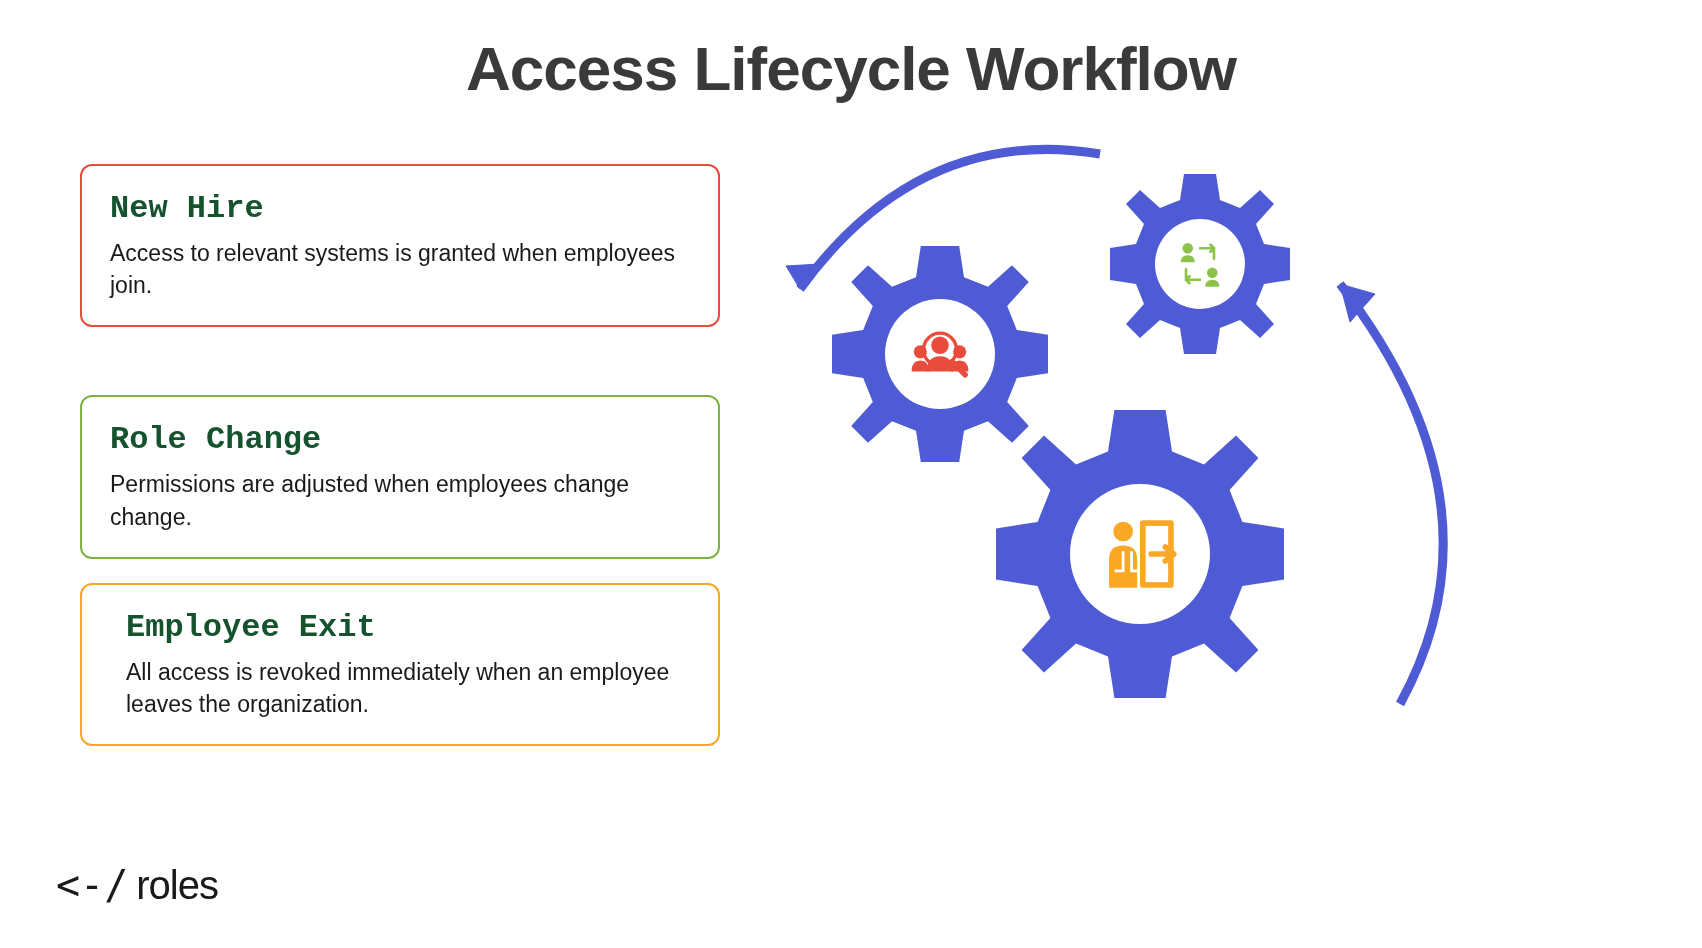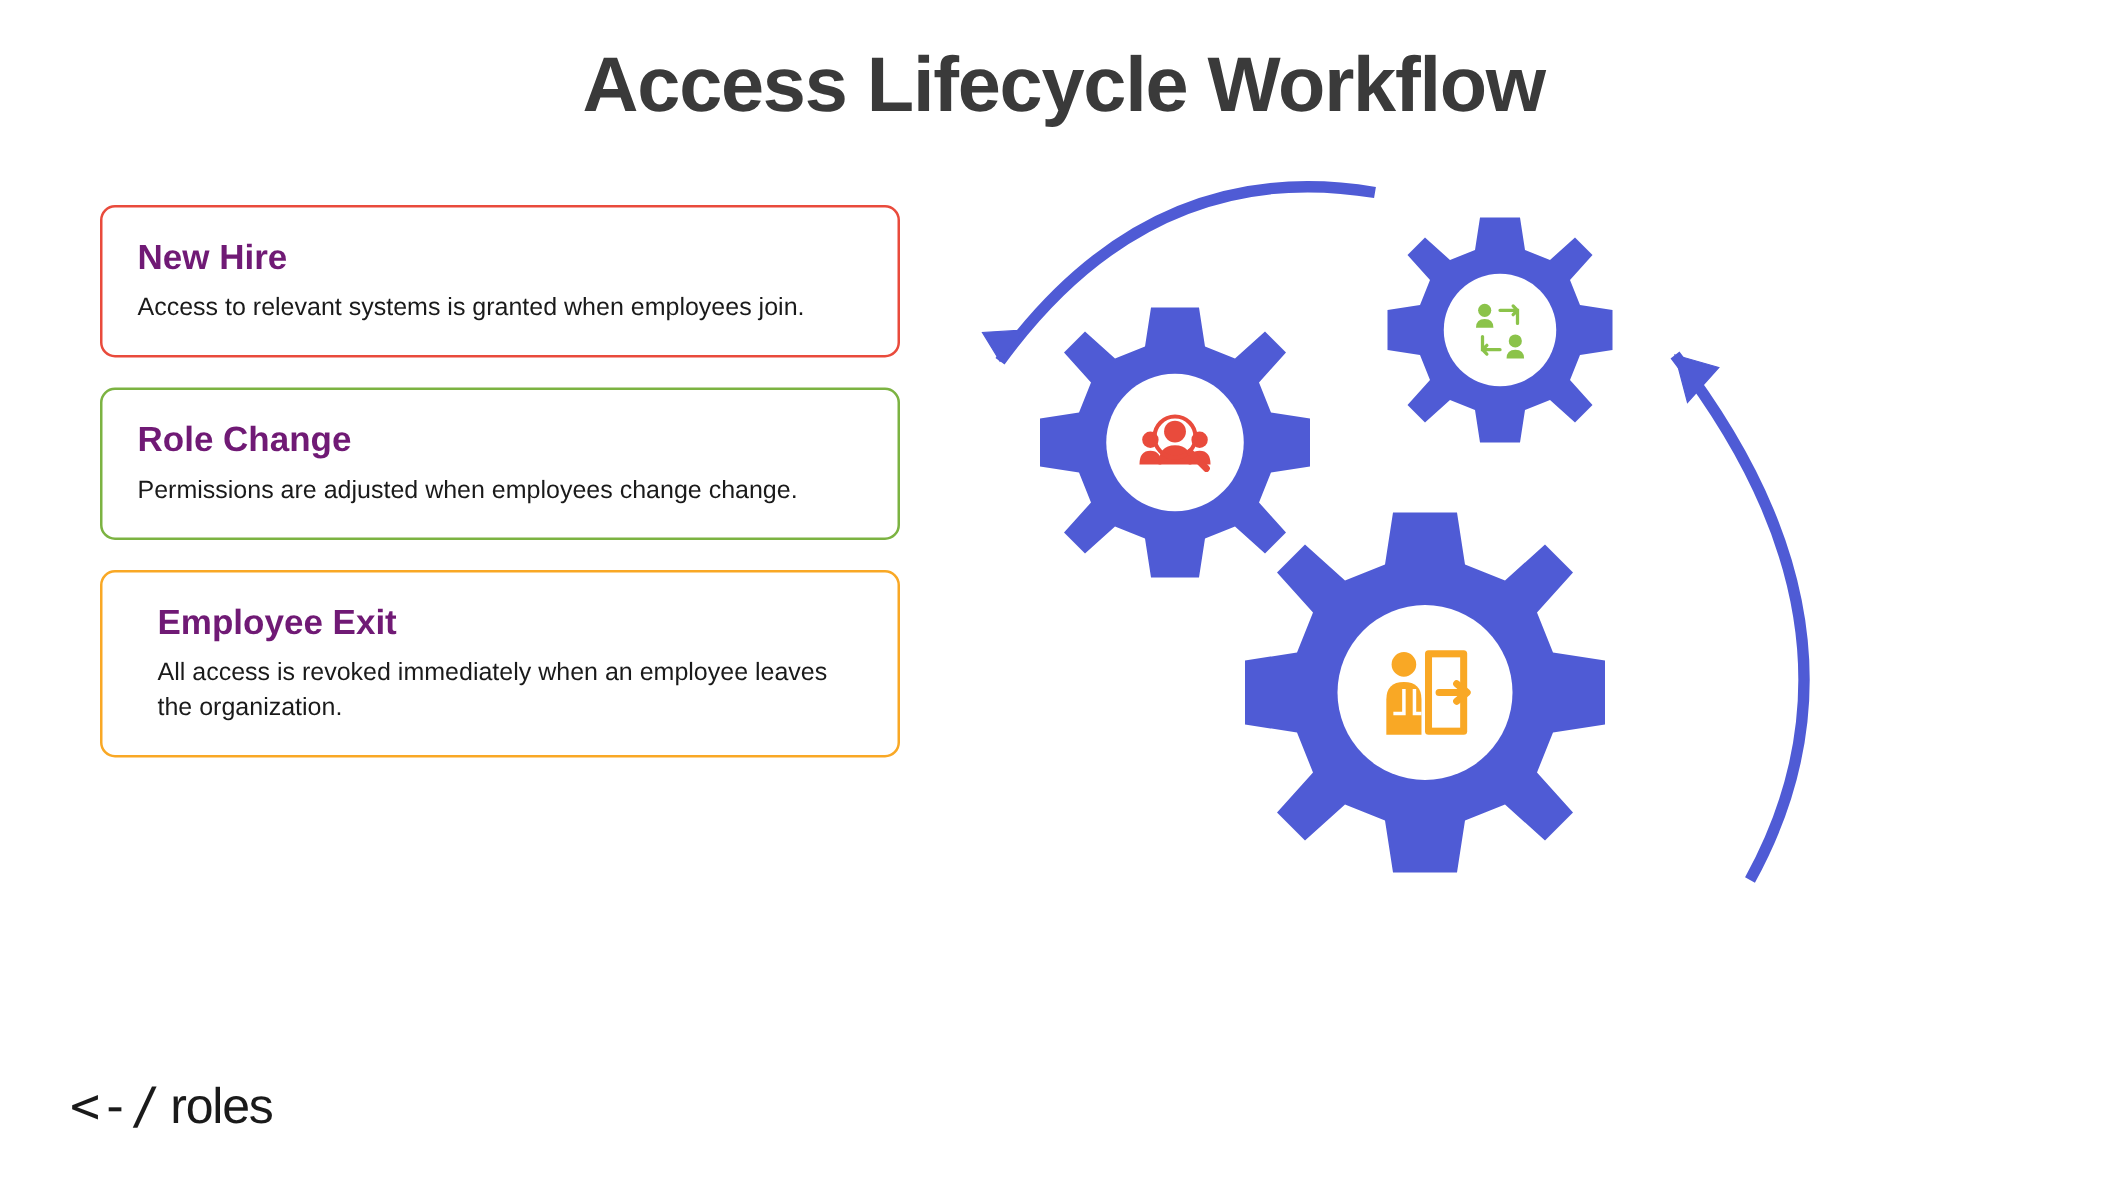--- a/index.html
+++ b/index.html
@@ -30,32 +30,33 @@
     display: flex;
     flex-direction: column;
     gap: 24px;
   }
   .card {
     border-radius: 12px;
     padding: 24px 28px;
     border: 2px solid;
   }
   .card-title {
-    font-size: 28px;
+    font-size: 32px;
     font-weight: 700;
-    color: #701a75;
+    color: #14532d;
     margin-bottom: 10px;
+    font-family: Liberation Mono, monospace;
   }
   .card-desc {
-    font-size: 20px;
+    font-size: 23px;
     color: #1a1a1a;
     line-height: 1.4;
   }
   .card-red { border-color: #e94b3c; }
-  .card-green { border-color: #7cb342; }
+  .card-green { border-color: #7cb342; margin-top: 44px; }
   .card-orange { border-color: #f9a825; padding-left: 44px; }
   .right {
     flex: 1;
     position: relative;
     height: 620px;
   }
   .gear {
     position: absolute;
   }
   .gear svg { display: block; }

